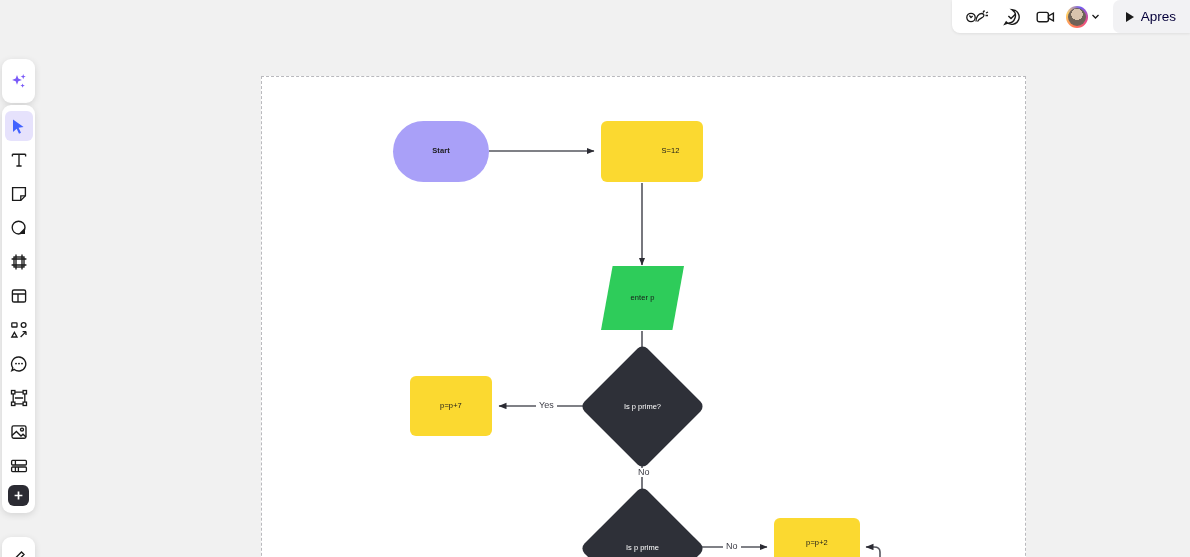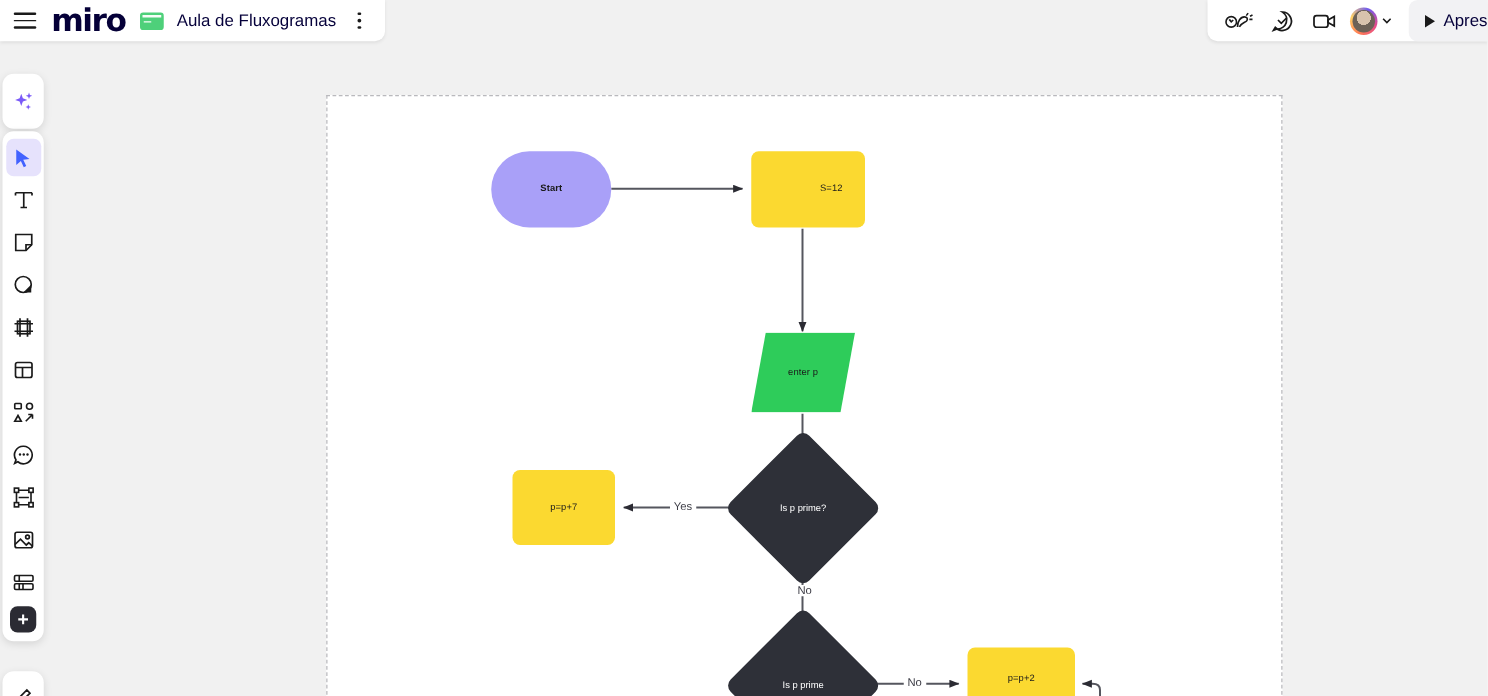--- a/index.html
+++ b/index.html
@@ -76,21 +76,21 @@
     background: conic-gradient(from 200deg, #ff7b54, #ffd166, #6f5bf0, #e64a8b, #ff7b54);
     padding: 2px; display: flex; align-items: center; justify-content: center;
   }
   .avatar-inner {
     width: 100%; height: 100%; border-radius: 50%;
     background: radial-gradient(circle at 50% 35%, #d8c3ad 0 38%, #6d6257 39% 100%);
   }
   .chev { width: 14px; height: 14px; display: flex; align-items: center; justify-content: center; }
   .present-btn {
     display: flex; align-items: center; gap: 7px;
-    background: #f2f2f4; height: 33px; padding: 0 0 0 13px;
+    background: #f2f2f4; height: 33px; padding: 0 14px 0 13px;
     font-size: 13.5px; color: #05003a; cursor: pointer; margin-left: 4px;
     border-top-left-radius: 7px; border-bottom-left-radius: 7px;
     white-space: nowrap;
   }
   .play-tri {
     width: 0; height: 0; border-left: 8px solid #1a1a1a;
     border-top: 5px solid transparent; border-bottom: 5px solid transparent;
   }
 
   
@@ -163,21 +163,21 @@
       <path d="M642,441 L642,514"></path>
       <path d="M690,547 L767,547"></path>
       <path d="M880,568 L880,552 Q880,547 874,547 L866,547"></path>
     </g>
   </svg>
 
   <div class="node terminal" style="left:393px; top:121px; width:96px; height:61px; background:#a9a0f8;font-weight:bold;">
     <span class="lbl">Start</span>
   </div>
 
-  <div class="node rect" style="left:601px; top:121px; width:91px; height:61px; background:#fbd930;padding-left:37px;">
+  <div class="node rect" style="left:601px; top:121px; width:102px; height:61px; background:#fbd930;padding-left:37px;">
     <span class="lbl">S=12</span>
   </div>
 
   <div class="node parallelogram" style="left:601px; top:266px; width:83px; height:64px; background:#2ecc5a;">
     <span class="lbl">enter p</span>
   </div>
 
   <div class="diamond-wrap" style="left:598px; top:362px; width:89px; height:89px;">
     <div class="diamond" style="background:#2e3038;"></div>
     <div class="diamond-lbl">Is p prime?</div>
@@ -193,35 +193,20 @@
   </div>
 
   <div class="node rect" style="left:774px; top:518px; width:86px; height:60px; background:#fbd930;">
     <span class="lbl" style="margin-top:-10px;">p=p+2</span>
   </div>
 
   <div class="edge-label" style="left:536px; top:401px;">Yes</div>
   <div class="edge-label" style="left:635px; top:468px;">No</div>
   <div class="edge-label" style="left:723px; top:542px;">No</div>
 
-  <div class="topbar-left">
-    <div class="hamburger">
-      <i></i>
-        <i></i>
-        <i></i>
-    </div>
-    <div class="miro-logo">miro</div>
-    <div class="board-icon"></div>
-    <div class="board-title">Aula de Fluxogramas</div>
-    <div class="kebab">
-        <i></i>
-        <i></i>
-        <i></i>
-      </div>
-  </div>
 
   <div class="topbar-right">
     <div class="tb-icon">
       <svg width="24" height="16" viewBox="0 0 24 16" fill="none" stroke="#1a1a1a" stroke-width="1.3">
         <circle cx="5" cy="8.5" r="4.2"></circle>
         <path d="M3.4,6.5 L5,8.5 L6.6,7"></path>
         <path d="M10,12.5 C10,8 12.5,4.5 15.5,4.5 C17.5,4.5 18.5,6 17.5,7.5 C16.5,9 13.5,9 11.5,12.5"></path>
         <path d="M17,3.5 L18.5,1.5 M20,4 L22,3 M19.5,6.5 L22,6.5"></path>
       </svg>
     </div>

